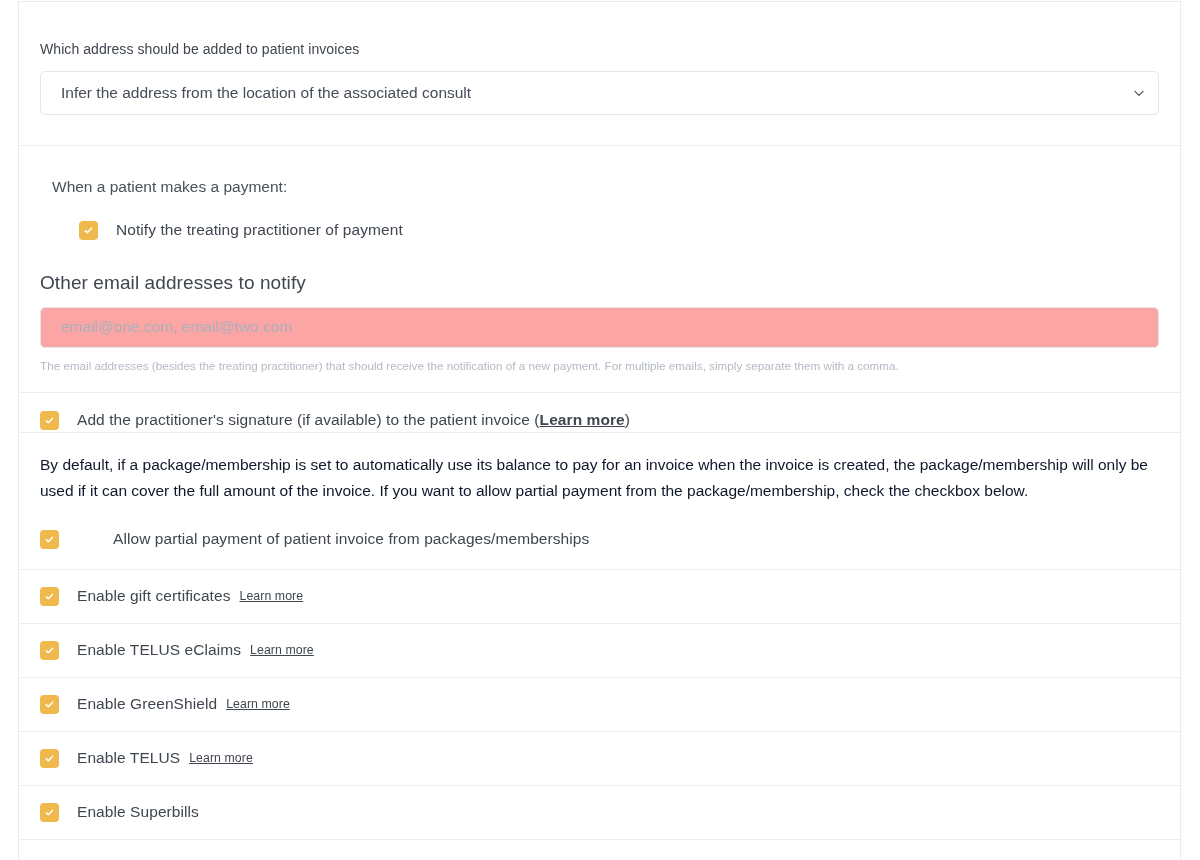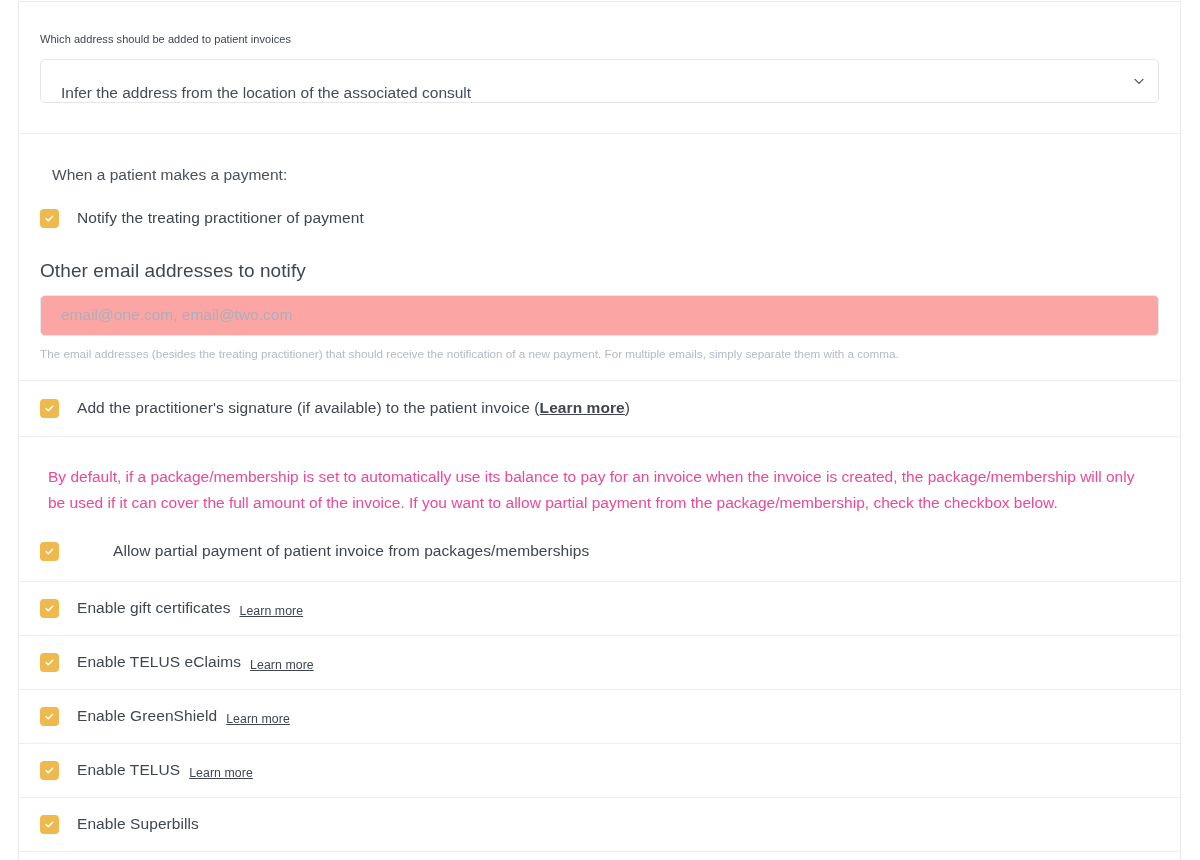--- a/index.html
+++ b/index.html
@@ -36,39 +36,39 @@
   .section {
     position: relative;
     padding: 0 21px;
     border-bottom: 1px solid #eceef1;
   }
 
   
   .sec-address { padding-top: 27px; padding-bottom: 30px; }
 
   .field-label {
-    font-size: 11px;
+    font-size: 14px;
     color: #3f4650;
     line-height: 1.3;
-    margin: 4px 0 13px 0;
+    margin: 12px 0 13px 0;
     letter-spacing: .005em;
   }
 
   .select-wrap { position: relative; }
 
   .select-box {
     width: 100%;
     height: 44px;
     border: 1px solid #e4e6ea;
     border-radius: 5px;
     background: #fff;
     font-size: 15.5px;
     color: #454c57;
     font-family: "Liberation Sans", sans-serif;
-    padding: 12px 34px 0 20px;
+    padding: 0 34px 0 20px;
     line-height: 42px;
     white-space: nowrap;
     overflow: hidden;
     text-overflow: ellipsis;
     cursor: pointer;
   }
 
   .chevron {
     position: absolute;
     right: 14px;
@@ -114,21 +114,21 @@
   .checkbox svg { display: block; }
 
   .cb-label {
     font-size: 15.5px;
     color: #3f4650;
     margin-left: 18px;
     line-height: 1.35;
     letter-spacing: .005em;
   }
 
-  .row-notify { margin-top: 22px; }
+  .row-notify { margin-top: 22px; margin-left: 39px; }
 
   .email-label {
     font-size: 19px;
     color: #3f4650;
     margin: 31px 0 13px 0;
     letter-spacing: .005em;
   }
 
   .text-input {
     width: 100%;
@@ -145,58 +145,58 @@
   .text-input::placeholder { color: #aab0ba; }
 
   .help-text {
     font-size: 11.7px;
     color: #b4bac4;
     margin: 10px 0 0 0;
     line-height: 1.4;
   }
 
   
-  .sec-signature { padding-top: 17px; padding-bottom: 17px; }
+  .sec-signature { padding-top: 17px; padding-bottom: 1px; }
 
   .learn-inline {
     color: #3f4650;
     text-decoration: underline;
     font-weight: bold;
     cursor: pointer;
   }
 
   
   .sec-package { padding-top: 19px; padding-bottom: 19px; }
 
   .para {
     font-size: 15.5px;
-    color: #ec4899;
+    color: #0f172a;
     line-height: 1.68;
-    margin: 8px;
+    margin: 0;
   }
 
   .row-partial { margin-top: 25px; gap: 36px; }
 
   
   .sec-toggle {
     height: 54px;
     display: flex;
     align-items: center;
   }
 
   .learn-more {
     font-size: 12.3px;
     color: #3f4650;
     text-decoration: underline;
     margin-left: 9px;
     cursor: pointer;
     white-space: nowrap;
   }
 
-  .inline-wrap { display: flex; align-items: flex-end; }
+  .inline-wrap { display: flex; align-items: center; }
 </style>
 </head>
 <body>
 
 <div class="settings-card">
   <div class="card-top-edge"></div>
 
   <div class="section sec-address">
     <div class="field-label">Which address should be added to patient invoices</div>
     <div class="select-wrap">

